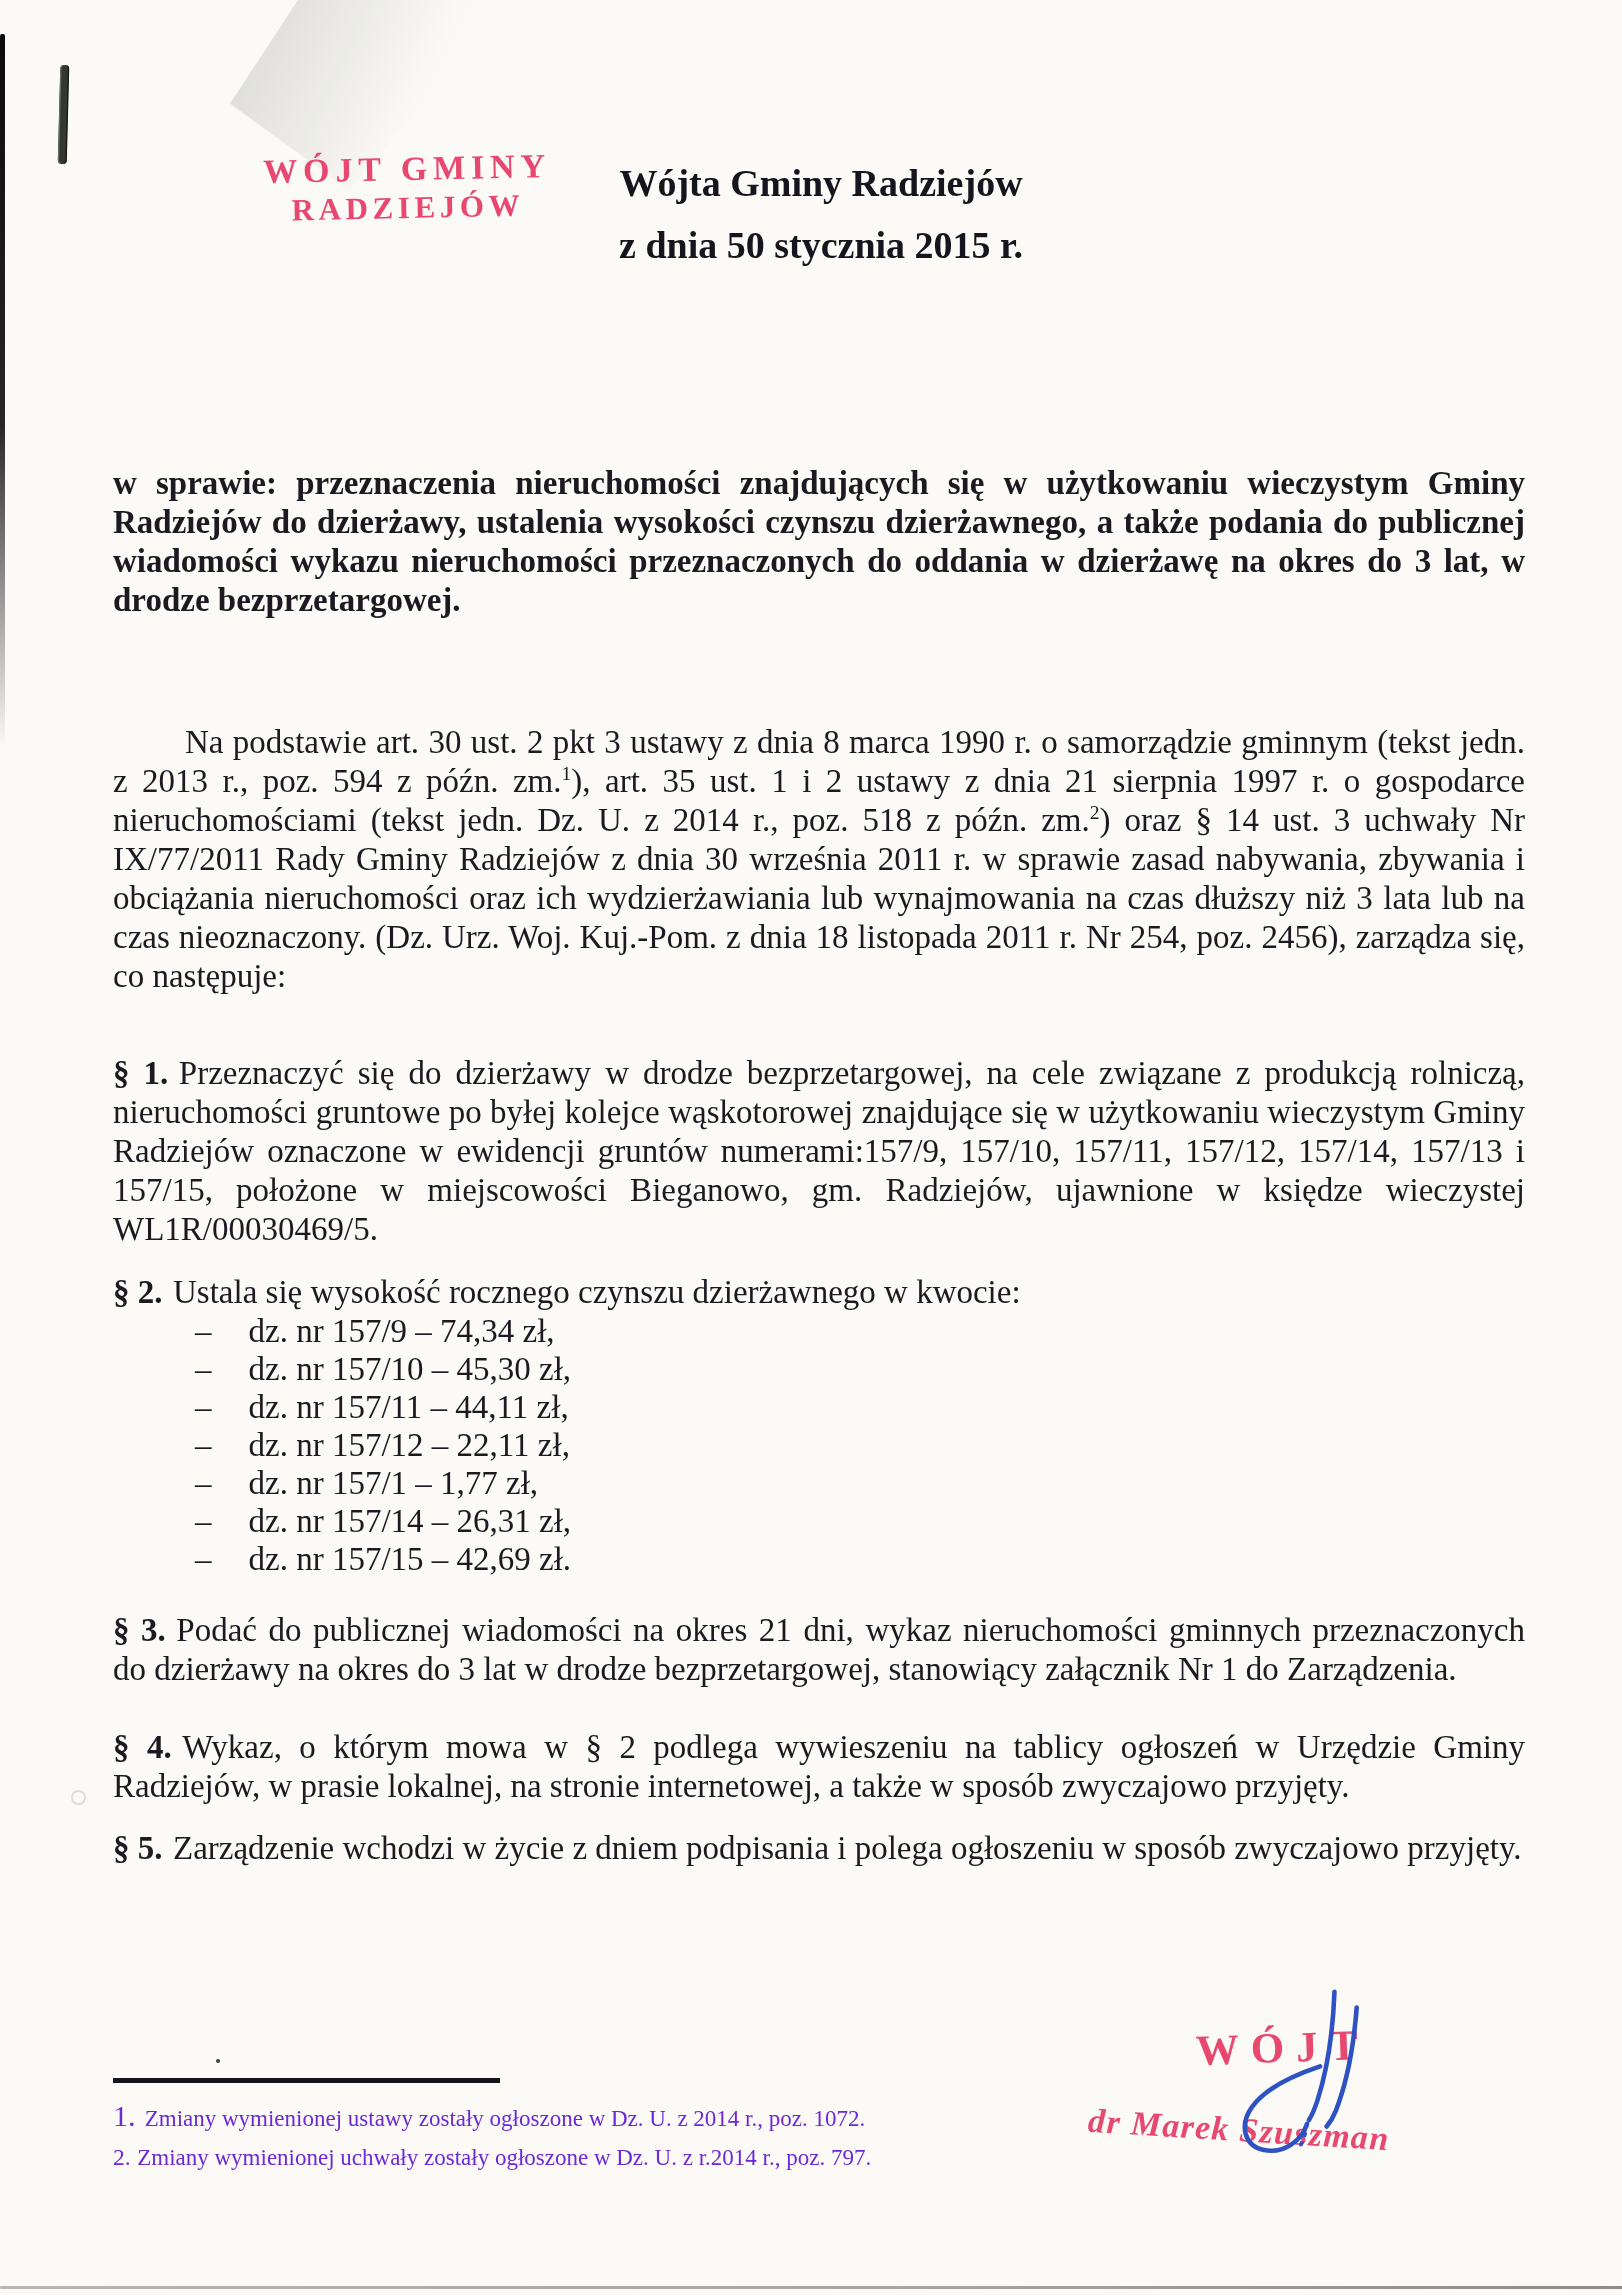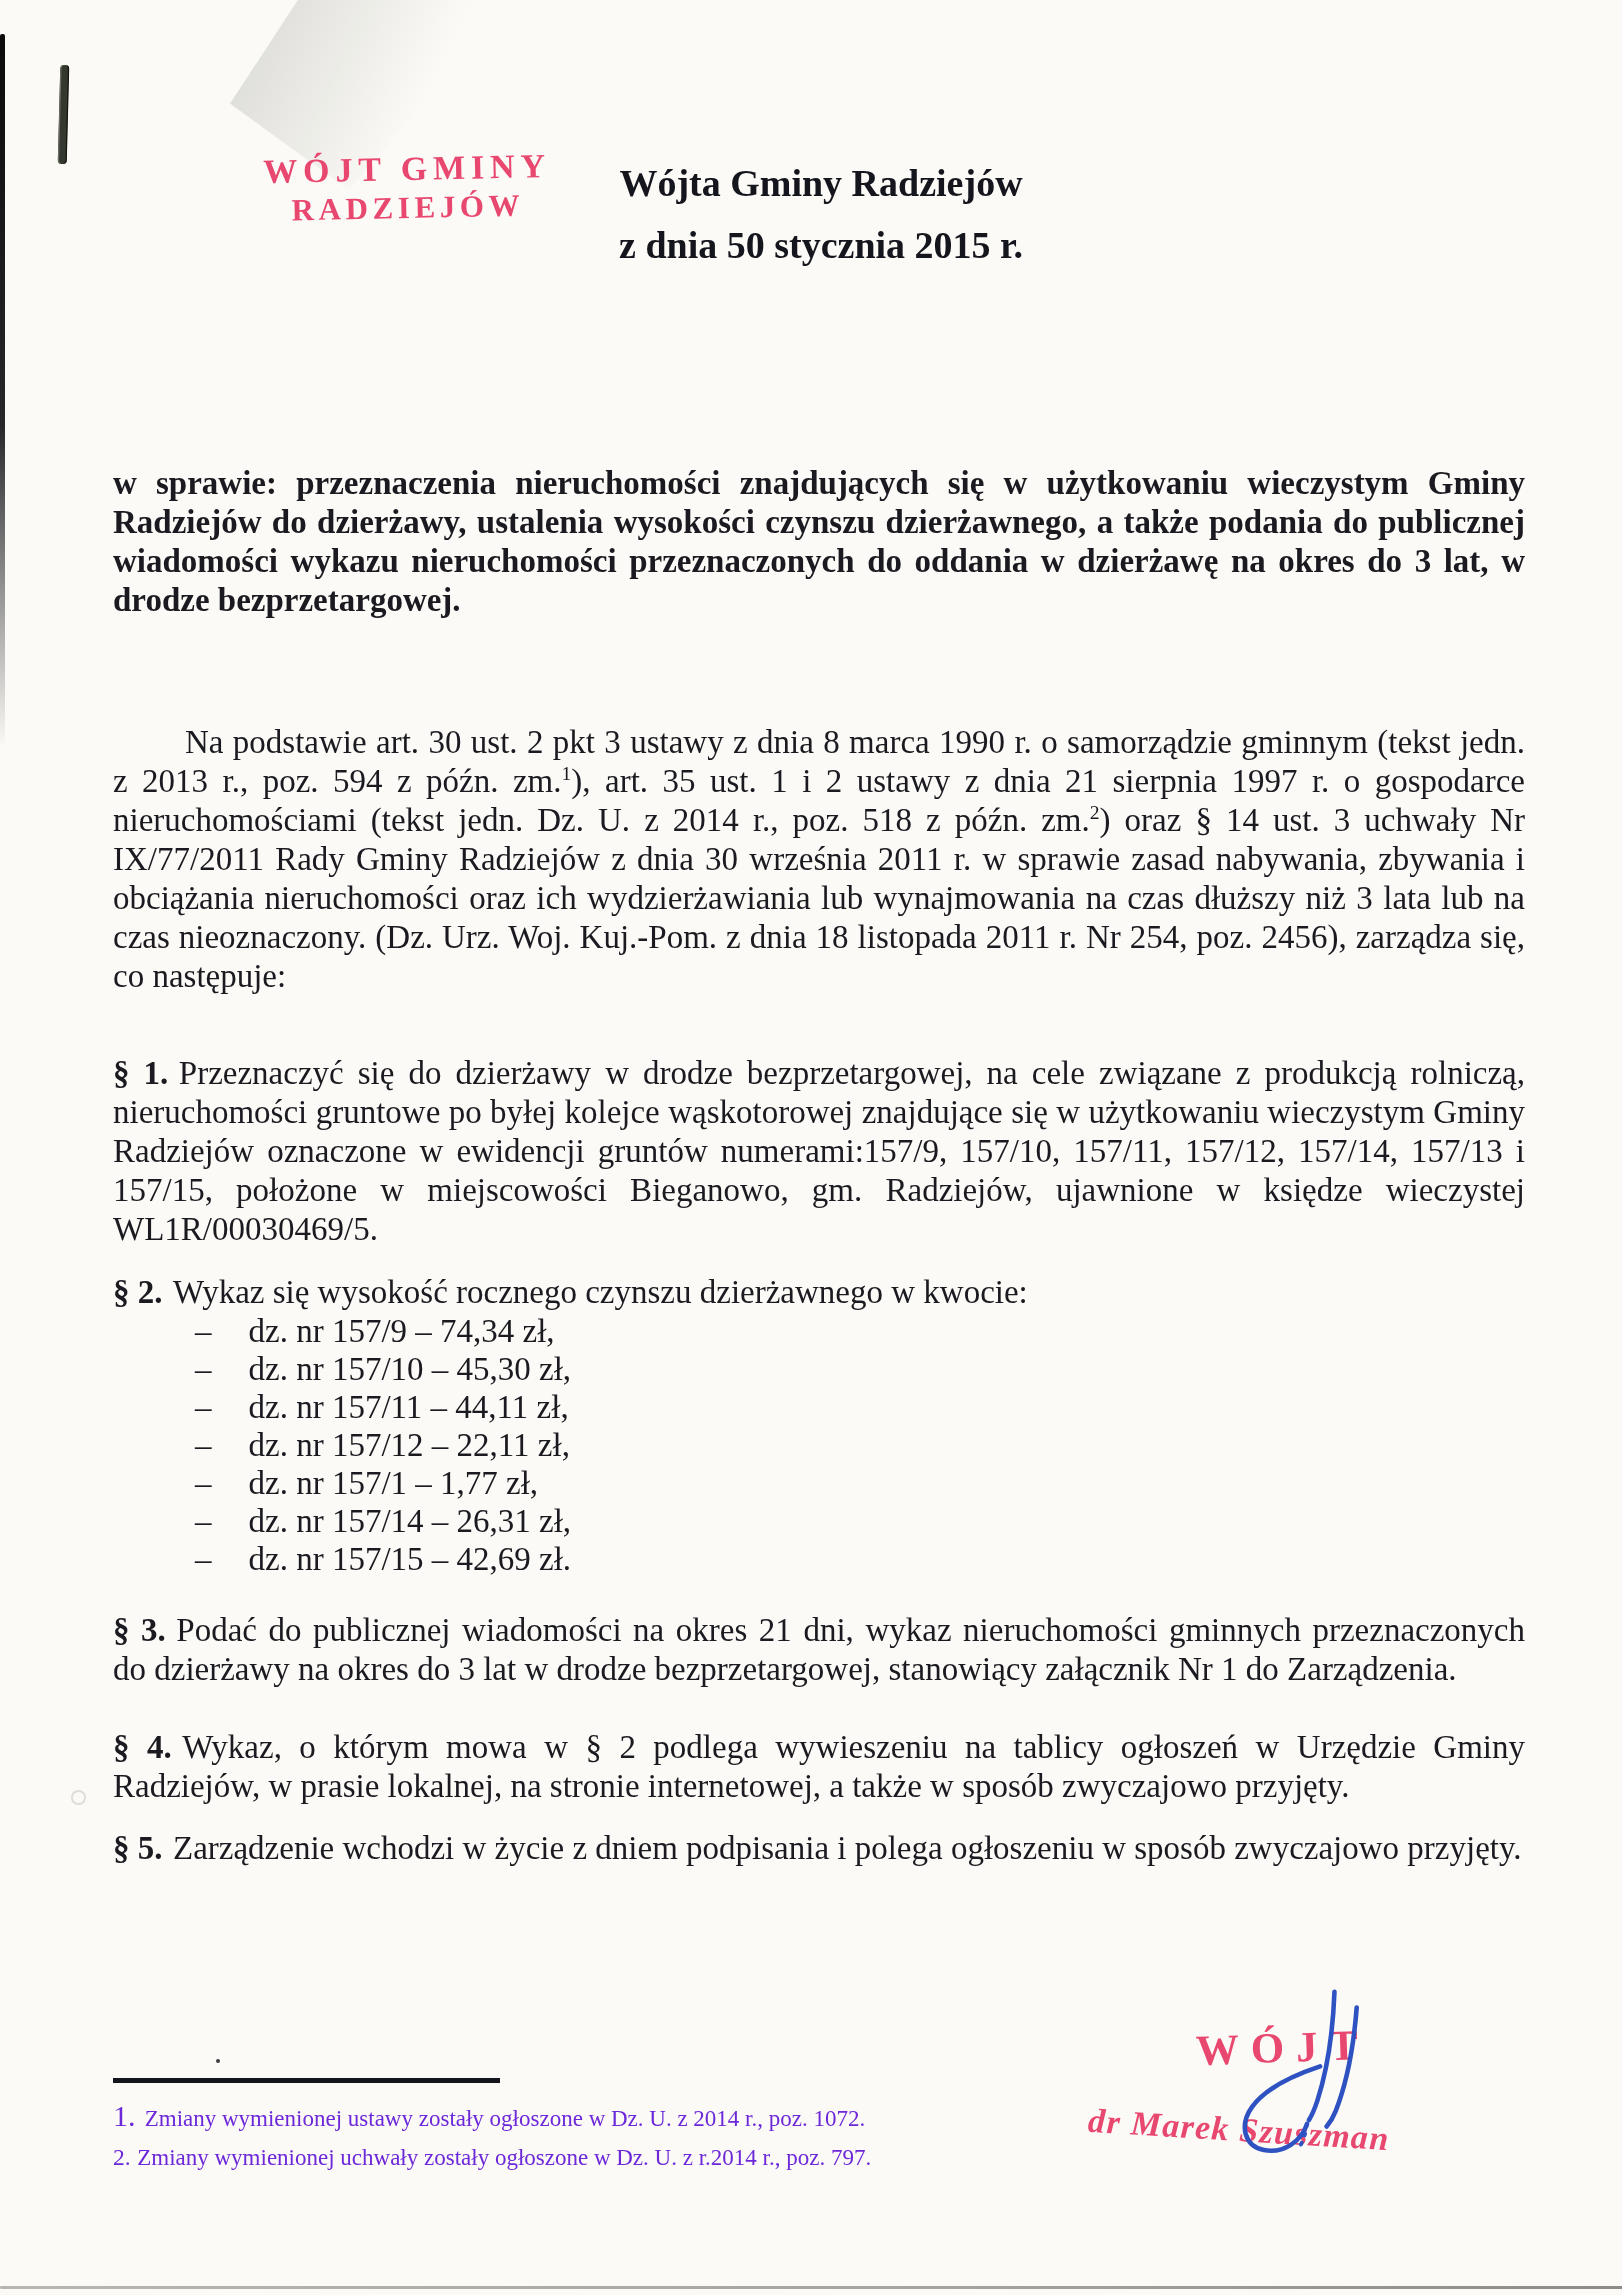--- a/index.html
+++ b/index.html
@@ -97,21 +97,21 @@
   </div>
 
   <div class="doc-body">
 
     <p class="subject">w sprawie: przeznaczenia nieruchomości znajdujących się w użytkowaniu wieczystym Gminy Radziejów do dzierżawy, ustalenia wysokości czynszu dzierżawnego, a także podania do publicznej wiadomości wykazu nieruchomości przeznaczonych do oddania w dzierżawę na okres do 3 lat, w drodze bezprzetargowej.</p>
 
     <p class="legal"><span>Na podstawie art. 30 ust. 2 pkt 3 ustawy z dnia 8 marca 1990 r. o samorządzie gminnym (tekst jedn. z 2013 r., poz. 594 z późn. zm.</span><sup class="fnref">1</sup><span>), art. 35 ust. 1 i 2 ustawy z dnia 21 sierpnia 1997 r. o gospodarce nieruchomościami (tekst jedn. Dz. U. z 2014 r., poz. 518 z późn. zm.</span><sup class="fnref">2</sup><span>) oraz § 14 ust. 3 uchwały Nr IX/77/2011 Rady Gminy Radziejów z dnia 30 września 2011 r. w sprawie zasad nabywania, zbywania i obciążania nieruchomości oraz ich wydzierżawiania lub wynajmowania na czas dłuższy niż 3 lata lub na czas nieoznaczony. (Dz. Urz. Woj. Kuj.-Pom. z dnia 18 listopada 2011 r. Nr 254, poz. 2456), zarządza się, co następuje:</span></p>
 
     <p class="sec sec1"><span class="num">§ 1.</span><span>Przeznaczyć się do dzierżawy w drodze bezprzetargowej, na cele związane z produkcją rolniczą, nieruchomości gruntowe po byłej kolejce wąskotorowej znajdujące się w użytkowaniu wieczystym Gminy Radziejów oznaczone w ewidencji gruntów numerami:157/9, 157/10, 157/11, 157/12, 157/14, 157/13 i 157/15, położone w miejscowości Bieganowo, gm. Radziejów, ujawnione w księdze wieczystej WL1R/00030469/5.</span></p>
 
-    <p class="sec sec2"><span class="num">§ 2.</span><span>Wykaz się wysokość rocznego czynszu dzierżawnego w kwocie:</span></p>
+    <p class="sec sec2"><span class="num">§ 2.</span><span>Ustala się wysokość rocznego czynszu dzierżawnego w kwocie:</span></p>
 
     <ul class="rents">
       <li>
           <span class="dash">–</span>
           <span>dz. nr 157/9 – 74,34 zł,</span>
         </li>
       <li>
           <span class="dash">–</span>
           <span>dz. nr 157/10 – 45,30 zł,</span>
         </li>

